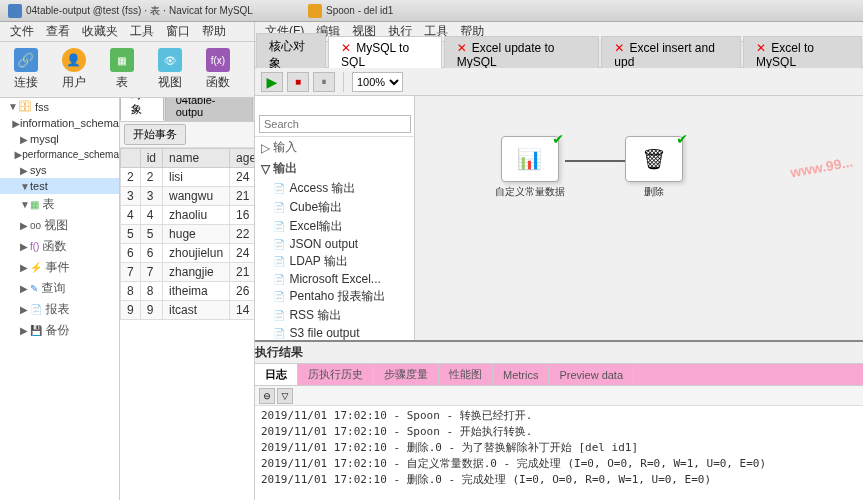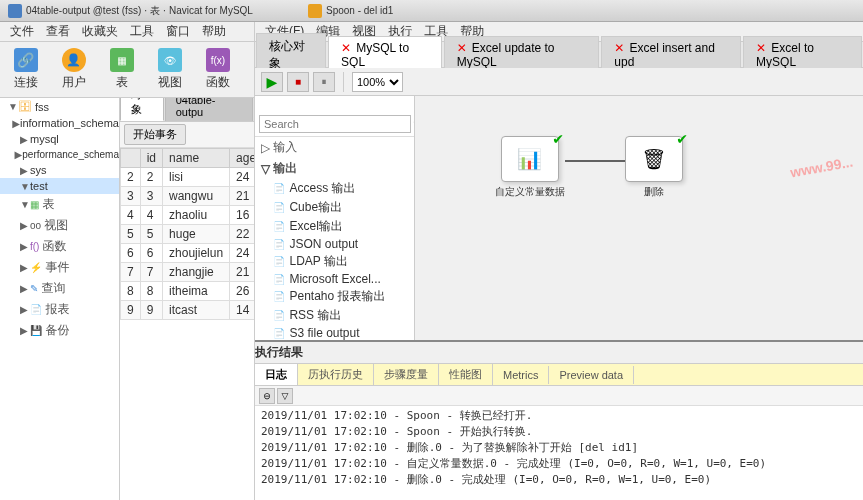--- a/index.html
+++ b/index.html
@@ -92,21 +92,21 @@
     
     .canvas-area { flex: 1; background: #f0f0f0; position: relative; overflow: hidden; }
     .canvas-node { position: absolute; display: flex; flex-direction: column; align-items: center; cursor: pointer; }
     .canvas-node-box { width: 58px; height: 46px; border: 1px solid #aaa; background: #fff; border-radius: 4px; display: flex; align-items: center; justify-content: center; flex-direction: column; box-shadow: 2px 2px 4px rgba(0,0,0,0.15); }
     .canvas-node-label { font-size: 10px; color: #333; margin-top: 3px; text-align: center; }
     .node-check { position: absolute; top: -6px; right: -6px; color: #0a0; font-size: 14px; }
 
     
     .exec-panel { height: 160px; background: #fff; border-top: 2px solid #888; display: flex; flex-direction: column; }
     .exec-title { height: 22px; background: #f0f0f0; border-bottom: 1px solid #ccc; display: flex; align-items: center; padding: 0 0; font-weight: bold; color: #333; font-size: 12px; }
-    .exec-tabs { height: 22px; background: #fef9c3; display: flex; align-items: center; border-bottom: 1px solid #ccc; }
+    .exec-tabs { height: 22px; background: #f9a8d4; display: flex; align-items: center; border-bottom: 1px solid #ccc; }
     .exec-tab { padding: 3px 10px; font-size: 11px; cursor: pointer; color: #555; border-right: 1px solid #ccc; }
     .exec-tab.active { background: #fff; color: #000; font-weight: bold; }
     .exec-toolbar { height: 20px; background: #f5f5f5; border-bottom: 1px solid #ddd; display: flex; align-items: center; padding: 0 4px; gap: 2px; }
     .exec-btn { width: 16px; height: 16px; background: #e0e0e0; border: 1px solid #bbb; cursor: pointer; font-size: 9px; display: flex; align-items: center; justify-content: center; }
     .exec-log { flex: 1; overflow-y: auto; padding: 2px 6px; background: #fff; }
     .log-line { font-size: 11px; color: #333; line-height: 16px; font-family: Consolas, monospace; }
 
     
     .watermark { position: absolute; bottom: 165px; right: 10px; color: rgba(255,100,100,0.5); font-size: 14px; font-weight: bold; transform: rotate(-10deg); pointer-events: none; }
   </style>

